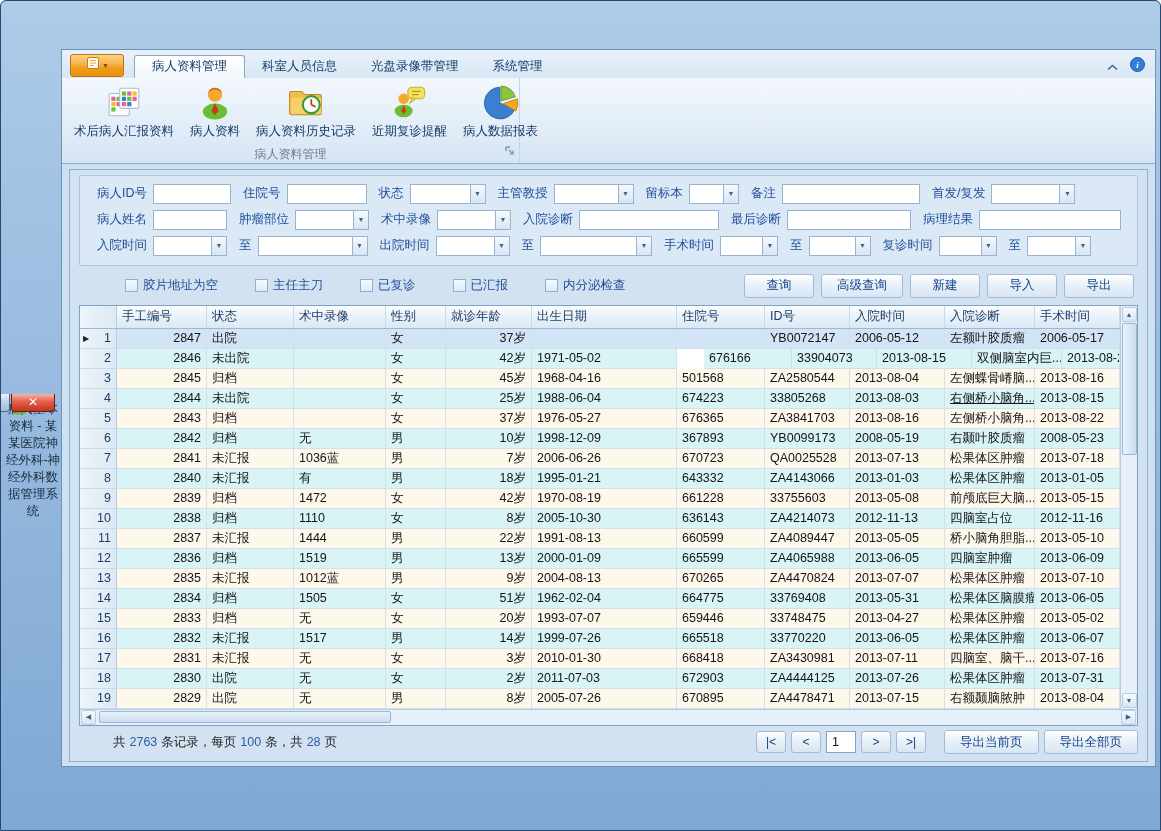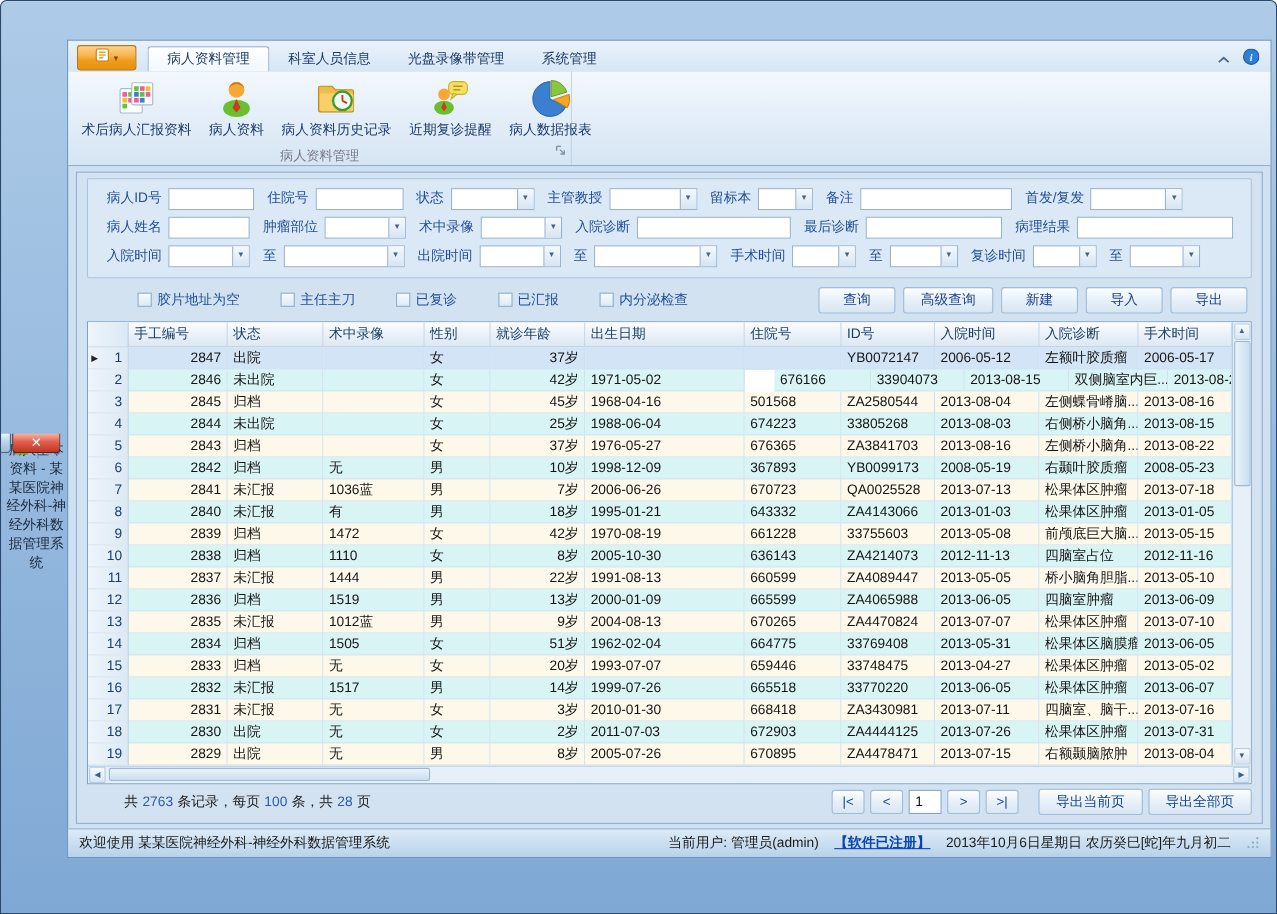--- a/index.html
+++ b/index.html
@@ -464,21 +464,21 @@
                     </div>
                     <div class="cell ar" style="flex: 0 0 90px;">2844</div>
                     <div class="cell" style="flex: 0 0 87px;">未出院</div>
                     <div class="cell" style="flex: 0 0 92px;"></div>
                     <div class="cell" style="flex: 0 0 60px;">女</div>
                     <div class="cell ar" style="flex: 0 0 86px;">25岁</div>
                     <div class="cell" style="flex: 0 0 145px;">1988-06-04</div>
                     <div class="cell" style="flex: 0 0 88px;">674223</div>
                     <div class="cell" style="flex: 0 0 85px;">33805268</div>
                     <div class="cell" style="flex: 0 0 95px;">2013-08-03</div>
-                    <div class="cell" style="flex: 0 0 90px;">右侧桥小脑角...</div>
+                    <div class="cell" style="flex: 0 0 90px; text-decoration: underline;">右侧桥小脑角...</div>
                     <div class="cell" style="flex: 1 1 135px;">2013-08-15</div>
                   </div>
                   <div class="grid-row row-odd">
                     <div class="rowhead">
                       <span>5</span>
                     </div>
                     <div class="cell ar" style="flex: 0 0 90px;">2843</div>
                     <div class="cell" style="flex: 0 0 87px;">归档</div>
                     <div class="cell" style="flex: 0 0 92px;"></div>
                     <div class="cell" style="flex: 0 0 60px;">女</div>
@@ -751,31 +751,15 @@
             <div class="btn nav-btn">&gt;|</div>
             <span class="gap"></span>
             <div class="btn export-btn">导出当前页</div>
             <div class="btn export-btn">导出全部页</div>
           </div>
         </div>
 
       </div>
     </div>
 
-    <div class="statusbar">
-      <span>欢迎使用 某某医院神经外科-神经外科数据管理系统</span>
-      <span class="sb-right">
-        <span>当前用户: 管理员(admin)</span>
-        <span class="reg-link">【软件已注册】</span>
-        <span>2013年10月6日星期日 农历癸巳[蛇]年九月初二</span>
-        <span class="grip">
-            <i></i>
-            <i></i>
-            <i></i>
-            <i></i>
-            <i></i>
-            <i></i>
-          </span>
-      </span>
-    </div>
 
   </div>
 </div>
 
 </body></html>

